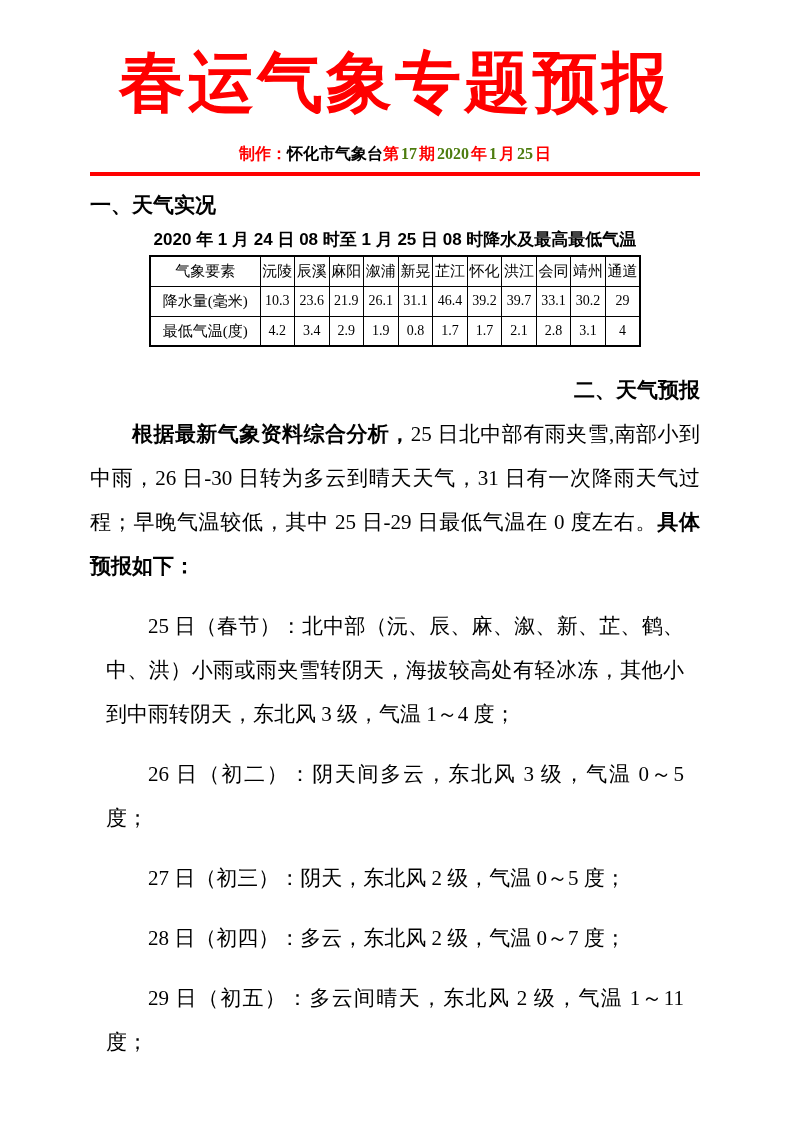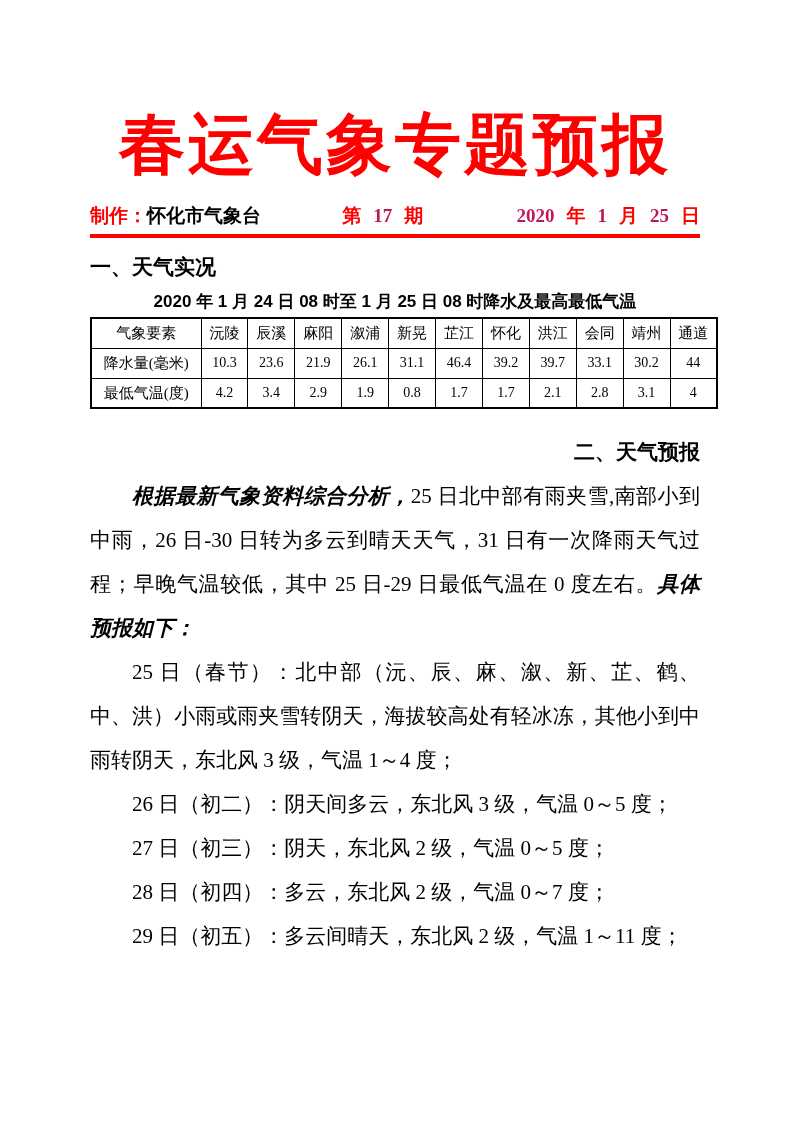--- a/index.html
+++ b/index.html
@@ -11,42 +11,42 @@
     overflow: hidden;
   }
   .page {
     position: relative;
     width: 793px; height: 1122px;
     padding: 0 93px 0 90px;
     background: #ffffff;
   }
   
   .doc-title {
-    margin-top: 110px;
+    margin-top: 48px;
     text-align: center;
     font-size: 66px;
     line-height: 1.05;
     font-weight: bold;
     color: #ff0000;
     letter-spacing: 3px;
     font-family: "Liberation Serif", serif;
     white-space: nowrap;
   }
   .meta-row {
     margin-top: 26px;
     display: flex;
-    justify-content: space-between;
+    justify-content: center;
     align-items: baseline;
     font-family: "Liberation Sans", sans-serif;
     font-weight: bold;
-    font-size: 19px;
+    font-size: 16px;
     line-height: 22px;
   }
   .red { color: #ff0000; }
-  .meta-row .num { color: #be185d; margin: 0 12px; font-family: "Liberation Serif", serif; }
+  .meta-row .num { color: #4d7c0f; margin: 0 2px; font-family: "Liberation Serif", serif; }
   .masthead-rule {
     margin-top: 7px;
     border-top: 4px solid #ff0000;
     width: 100%;
   }
   
   .section-heading {
     font-family: Liberation Sans, sans-serif;
     font-weight: bold;
     font-size: 21px;
@@ -59,21 +59,21 @@
   .table-caption {
     margin-top: 11px;
     text-align: center;
     font-weight: bold;
     font-size: 17px;
     line-height: 20px;
     font-family: "Liberation Sans", sans-serif;
   }
   table.weather {
     margin: 5px auto 0;
-    width: 628px;
+    width: 492px;
     border-collapse: collapse;
     border: 2px solid #000000;
     table-layout: fixed;
   }
   table.weather td {
     border: 1px solid #000000;
     height: 30px;
     text-align: center;
     vertical-align: middle;
     font-size: 14px;
@@ -87,23 +87,22 @@
   .body-text {
     font-size: 21px;
     line-height: 44px;
     text-align: justify;
     text-indent: 2em;
   }
   .intro { margin-top: 8px; }
   .body-text b {
     font-family: "Liberation Sans", sans-serif;
     font-weight: bold;
-    font-style: italic;
   }
-  p.forecast { margin: 0; }
+  p.forecast { margin: 16px; }
 </style>
 </head>
 <body>
 
 <div class="page">
 
   <div class="doc-title">春运气象专题预报</div>
 
   <div class="meta-row">
     <span>
@@ -158,21 +157,21 @@
         <td>10.3</td>
         <td>23.6</td>
         <td>21.9</td>
         <td>26.1</td>
         <td>31.1</td>
         <td>46.4</td>
         <td>39.2</td>
         <td>39.7</td>
         <td>33.1</td>
         <td>30.2</td>
-        <td>44</td>
+        <td>29</td>
       </tr>
       <tr>
         <td class="t-label">最低气温(度)</td>
         <td>4.2</td>
         <td>3.4</td>
         <td>2.9</td>
         <td>1.9</td>
         <td>0.8</td>
         <td>1.7</td>
         <td>1.7</td>

